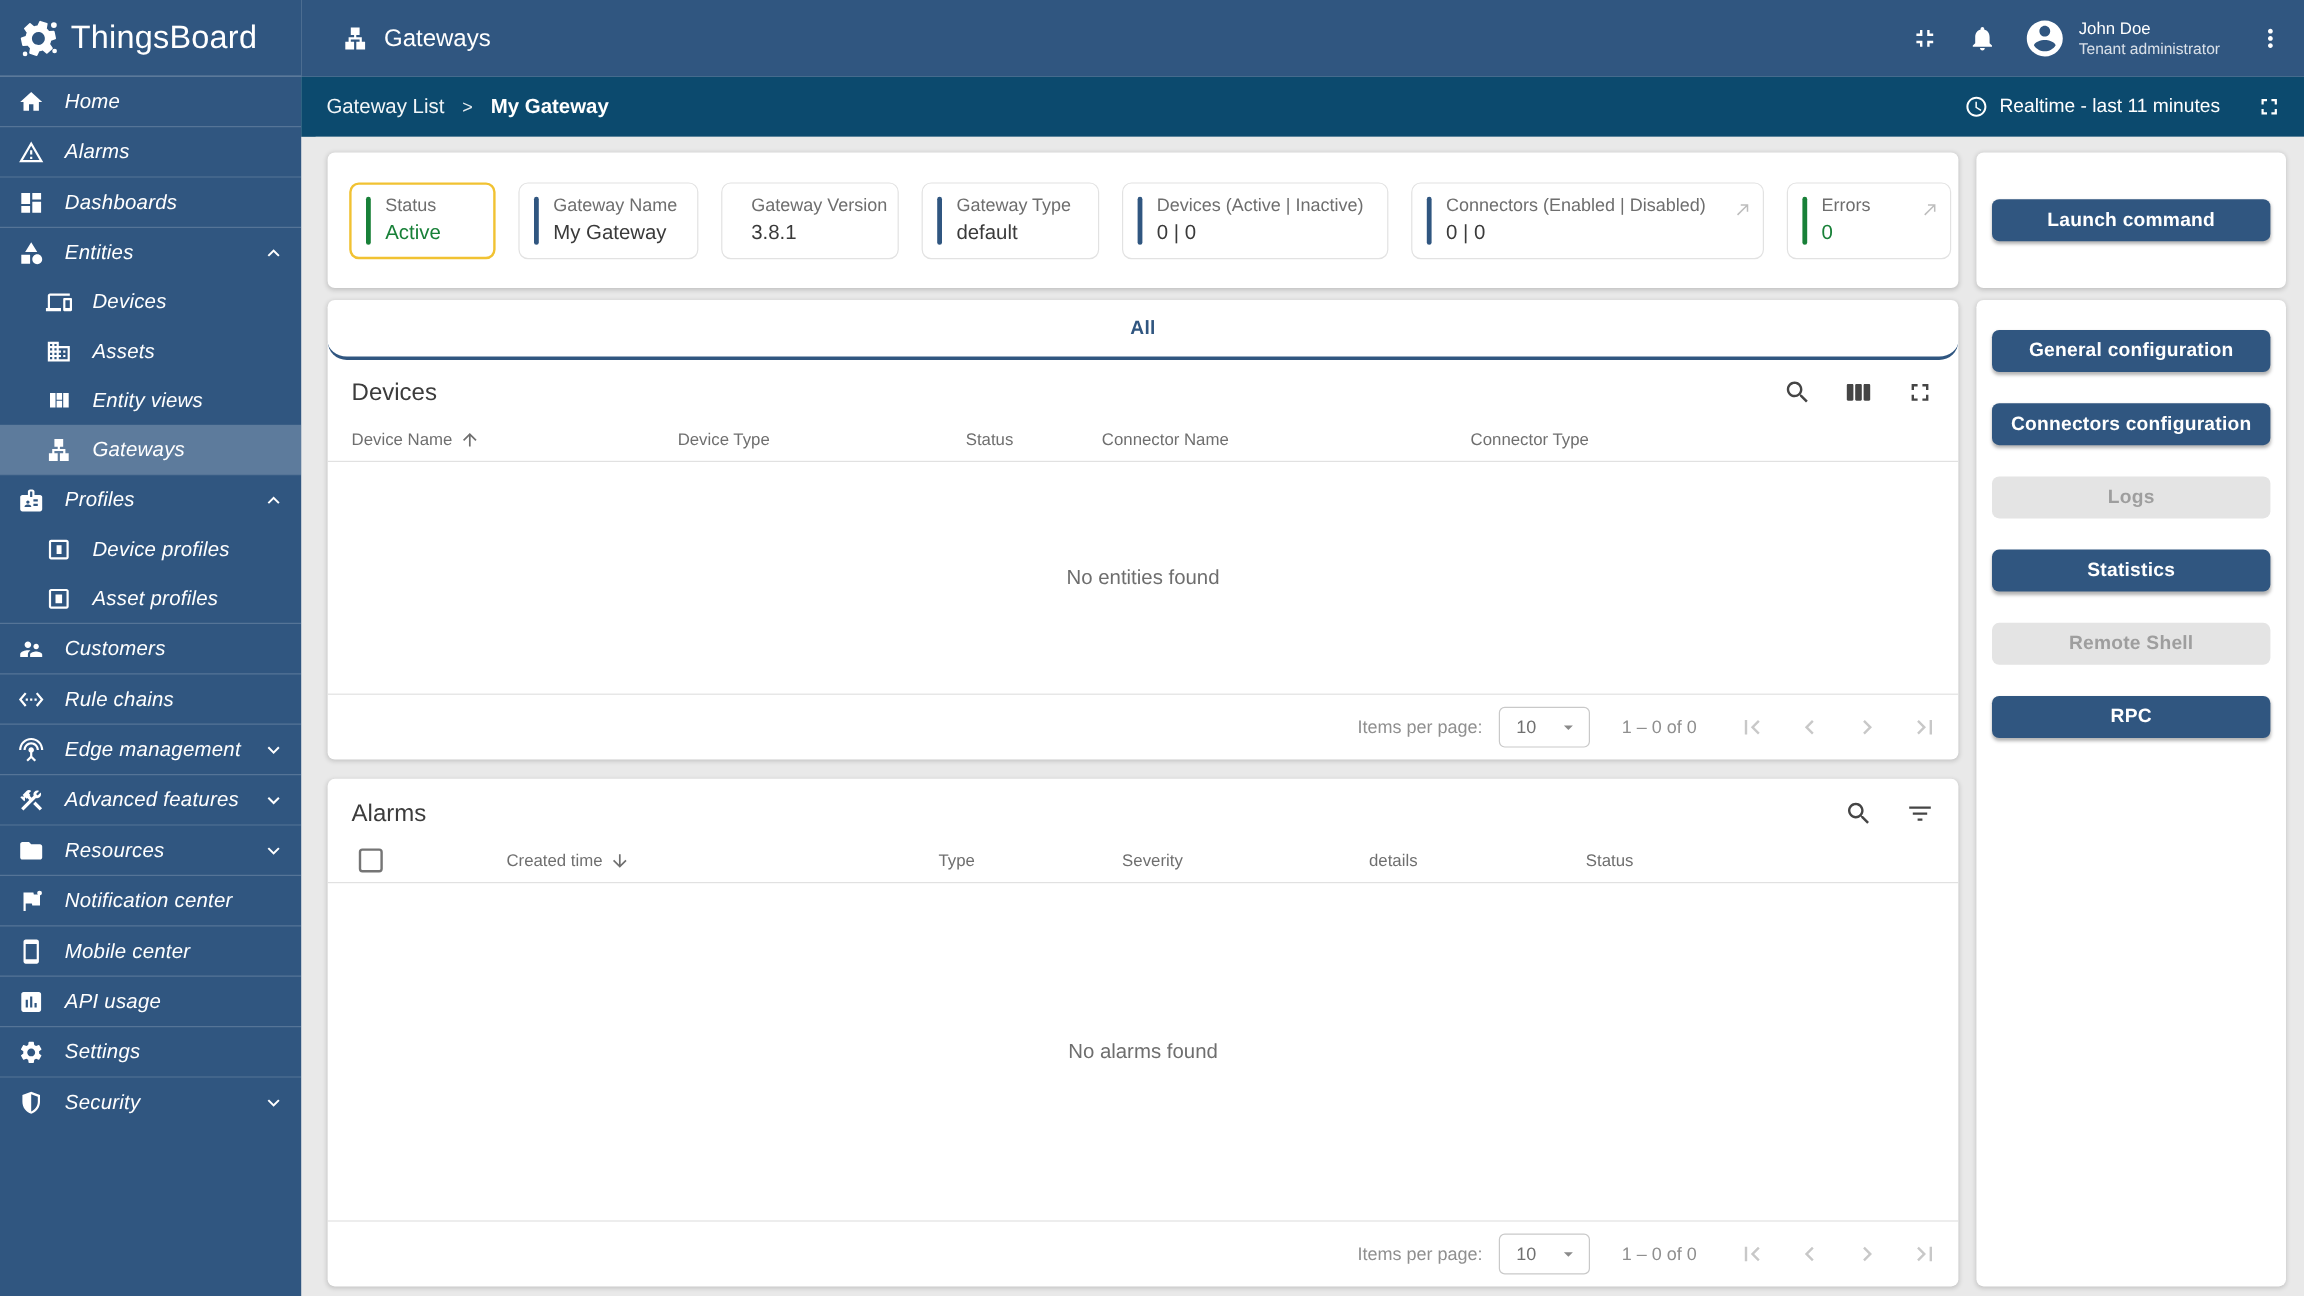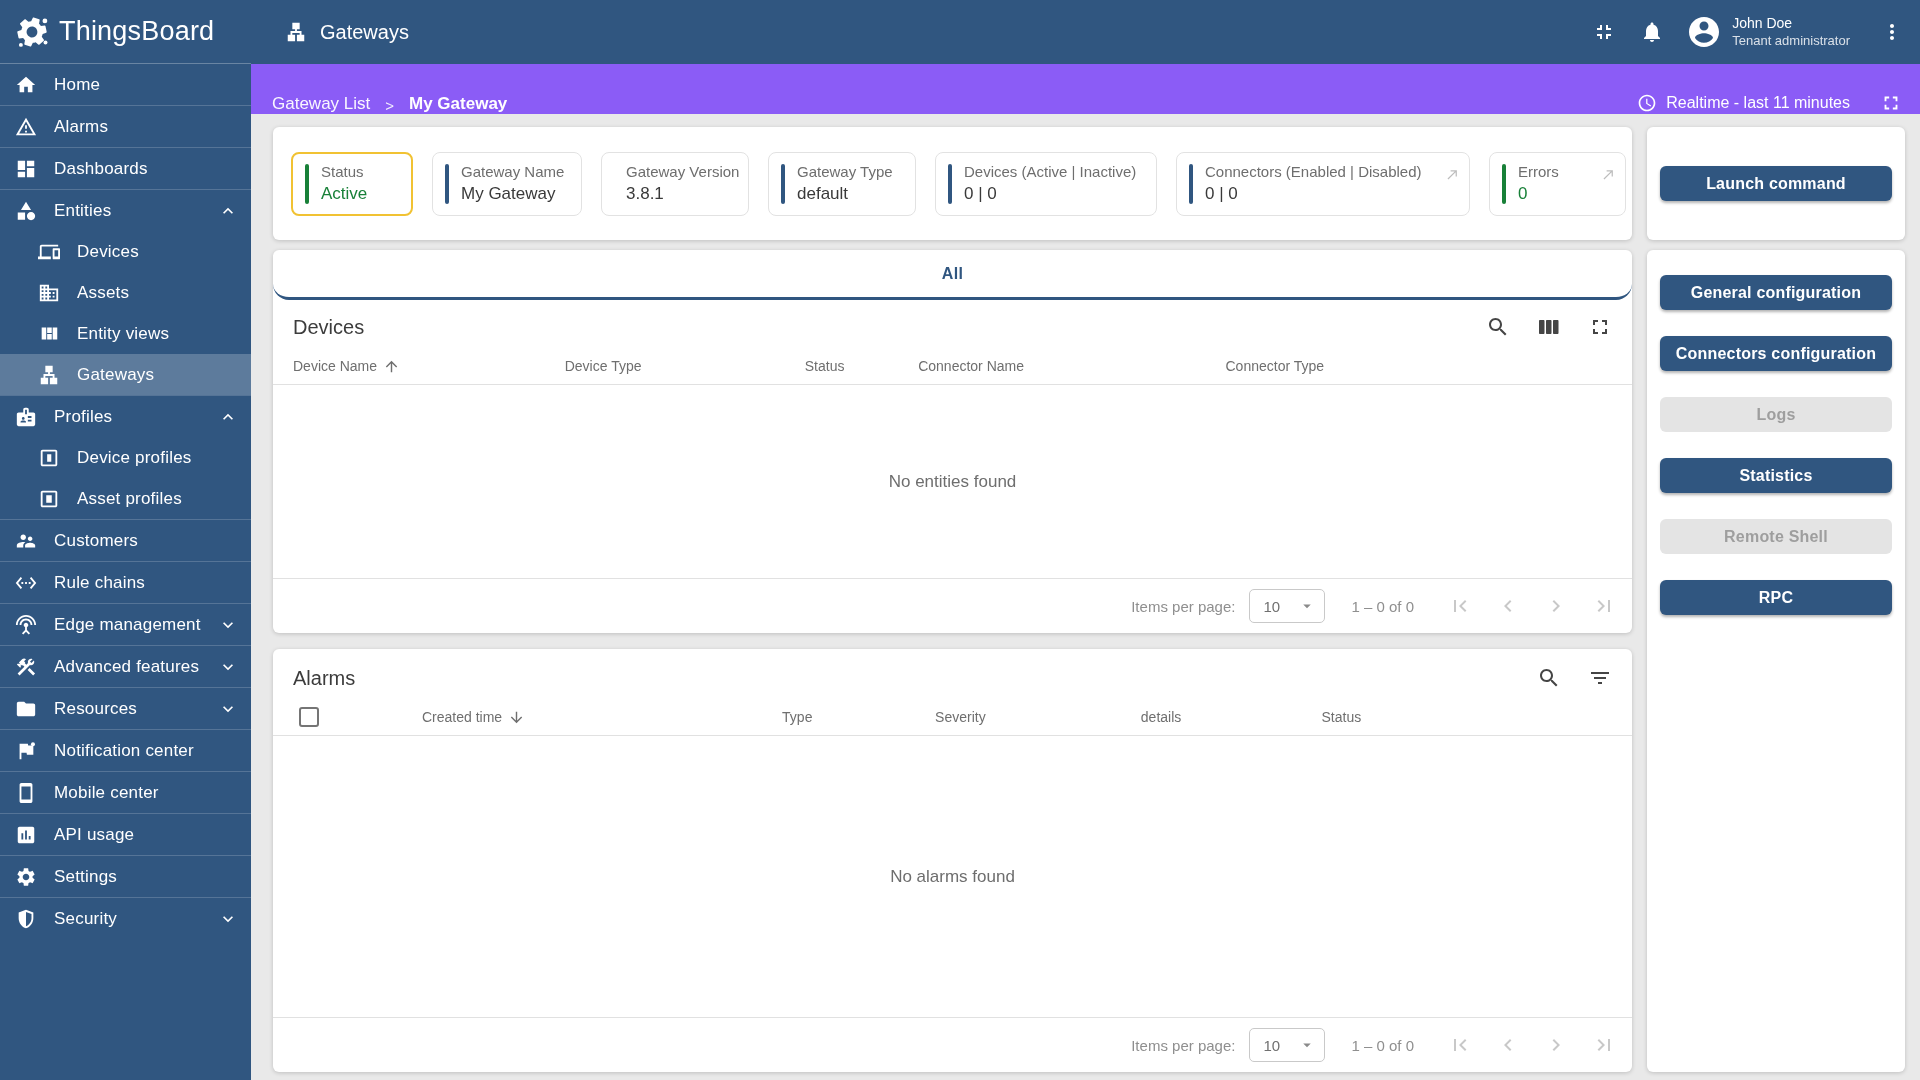--- a/index.html
+++ b/index.html
@@ -11,36 +11,36 @@
   .sidebar { width:251px; flex-shrink:0; background:#305680; display:flex; flex-direction:column; }
   .logo-row { height:64px; display:flex; align-items:center; padding-left:14px;
     border-bottom:1px solid rgba(255,255,255,.28); flex-shrink:0; }
   .brand { color:#fff; font-size:27px; font-weight:400; margin-left:9px; letter-spacing:.2px; }
   .nav { flex:1; overflow:hidden; }
   .group + .group { border-top:1px solid rgba(255,255,255,.18); }
   .item { height:41px; display:flex; align-items:center; padding-left:15px; position:relative;
     color:#fff; cursor:pointer; }
   .item.sub { padding-left:38px; }
   .item.selected { background:rgba(255,255,255,.22); }
-  .item .lab { margin-left:17px; font-size:17px; font-weight:500; letter-spacing:.2px; }
+  .item .lab { margin-left:17px; font-size:17px; font-weight:500; letter-spacing:.2px;font-style:italic; }
   .chev { position:absolute; right:13px; top:50%; transform:translateY(-50%); width:20px; height:20px; }
   .ic { width:22px; height:22px; fill:currentColor; flex-shrink:0; }
 
   
   .rightside { flex:1; display:flex; flex-direction:column; min-width:0; }
   .topbar { height:64px; background:#305680; display:flex; align-items:center; color:#fff; flex-shrink:0; }
   .pagetitle { display:flex; align-items:center; padding-left:34px; gap:13px; font-size:20px; font-weight:500; }
   .top-right { margin-left:auto; display:flex; align-items:center; padding-right:16px; }
   .tico { width:24px; height:24px; fill:#fff; cursor:pointer; }
   .avatar { width:36px; height:36px; fill:#fff; }
   .usertxt { margin-left:10px; line-height:1.25; }
   .usertxt .nm { font-size:14px; color:#fff; }
   .usertxt .rl { font-size:13px; color:rgba(255,255,255,.82); }
 
-  .crumbbar { height:50px; background:#8b5cf6; display:flex; align-items:flex-end;
+  .crumbbar { height:50px; background:#0c4a6e; display:flex; align-items:center;
     padding:0 18px 0 21px; color:#fff; flex-shrink:0; }
   .crumb-parent { font-size:17px; color:rgba(255,255,255,.95); cursor:pointer; }
   .crumb-sep { margin:0 15px; font-size:15px; color:rgba(255,255,255,.9); }
   .crumb-current { font-size:17px; font-weight:700; }
   .crumb-right { margin-left:auto; display:flex; align-items:center; }
   .tw-label { font-size:16px; margin-left:9px; }
 
   
   .main { flex:1; background:#e9e9e9; display:flex; padding:13px 15px 8px 10px; min-height:0;margin-left:12px; }
   .main-col { flex:1; display:flex; flex-direction:column; min-width:0; }

